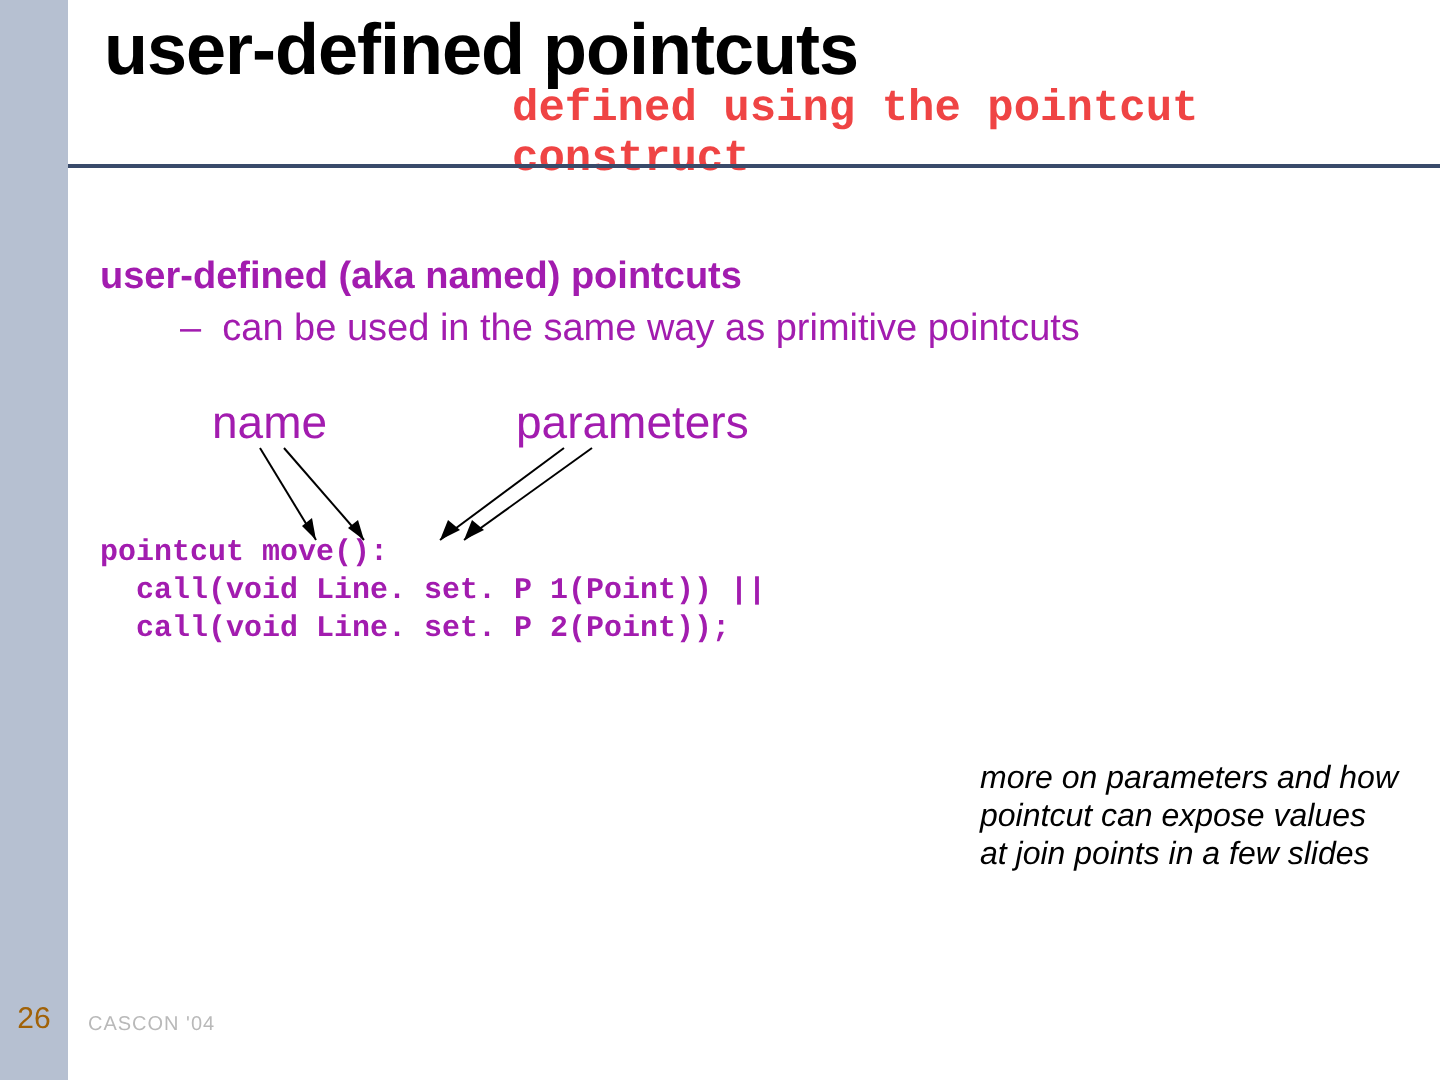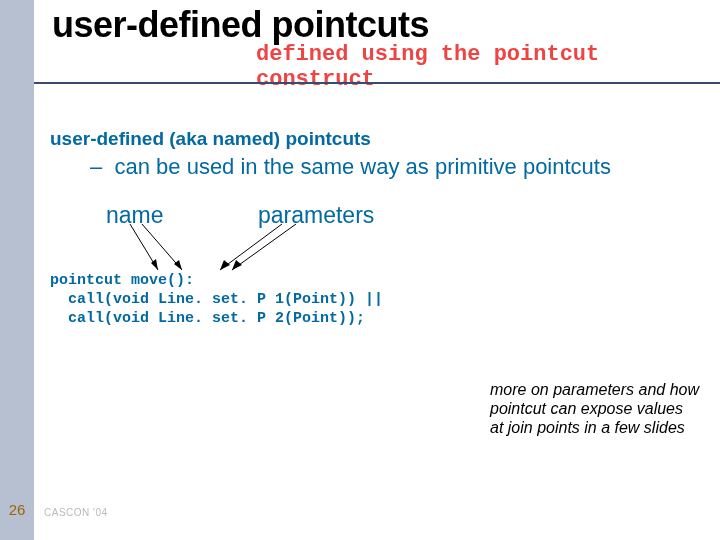--- a/index.html
+++ b/index.html
@@ -34,29 +34,29 @@
     font-family:Liberation Mono, monospace;
   }
   .title-rule{
     position:absolute;left:34px;top:82px;
     width:686px;height:0;
     border-top:2px solid #394a6a;
   }
   .content{
     position:absolute;left:50px;top:128px;
     width:650px;
-    color:#0369a1;
+    color:#a21caf;
   }
   .h2{
     font-size:19px;
     font-weight:700;
     margin:0 0 4px 0;
   }
   .bullet{
-    font-size:22px;
+    font-size:19px;
     margin:2px 0 22px 40px;
   }
   .labels{
     position:relative;
     height:30px;
     font-size:23px;
   }
   .lbl-name{position:absolute;left:56px;top:0}
   .lbl-params{position:absolute;left:208px;top:0}
   .arrows{

